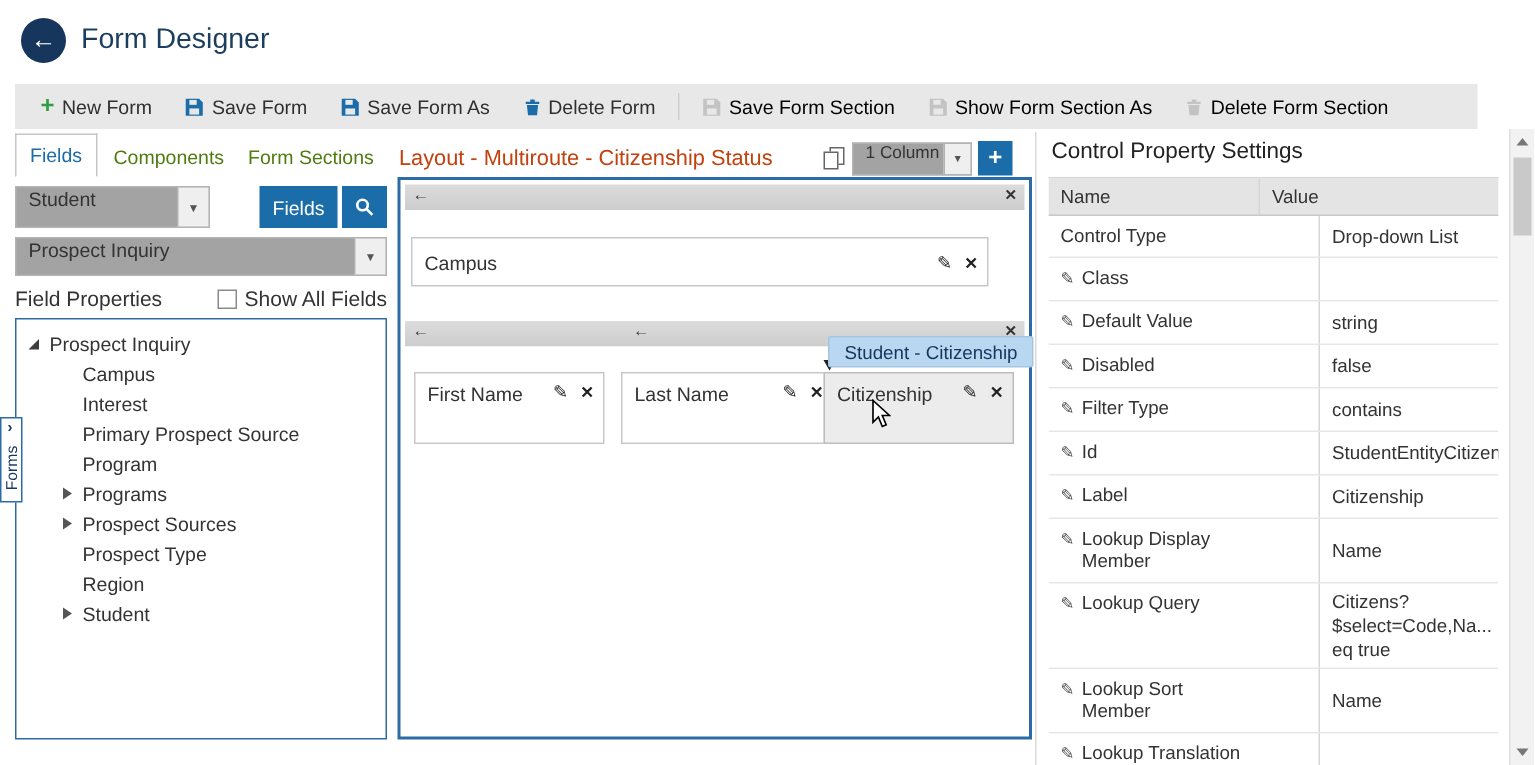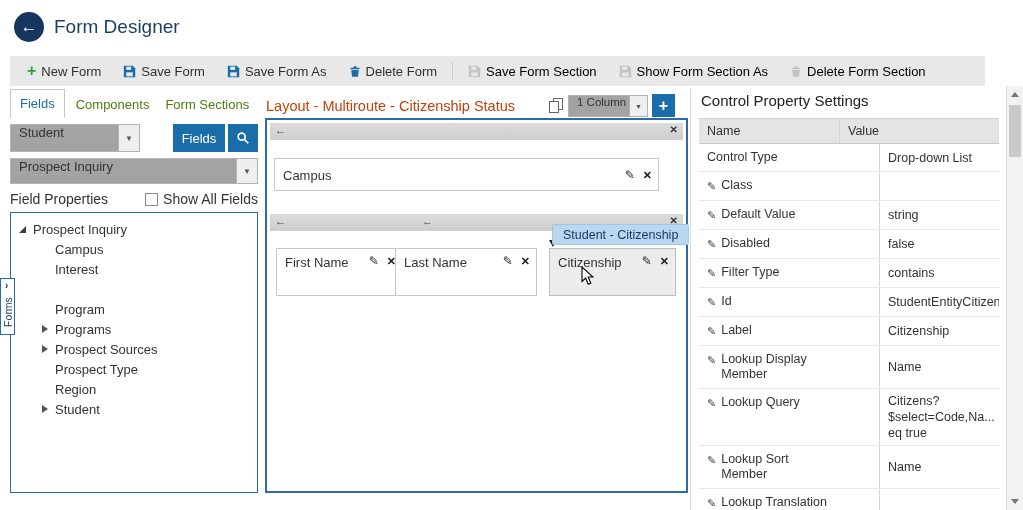--- a/index.html
+++ b/index.html
@@ -83,21 +83,21 @@
   .fbox{position:absolute;background:#fff;border:1px solid #c8c8c8;box-sizing:border-box;
         font-size:13px;color:#333;cursor:pointer;}
   .fbox.hl{background:#ececec;border-color:#bdbdbd;}
   .fbox .fl{position:absolute;left:8px;top:6px;white-space:nowrap;}
   .fbox .fic{position:absolute;right:6px;top:5px;display:flex;gap:8px;align-items:center;}
   .fic .pe{font-size:12px;color:#222;cursor:pointer;}
   .fic .fx{font-size:11px;color:#222;font-weight:bold;cursor:pointer;}
   .fb-0-0{left:4px;top:18px;width:385px;height:33px;}
   .fb-0-0 .fl{top:9px;} .fb-0-0 .fic{top:9px;}
   .fb-1-0{left:6px;top:17px;width:127px;height:48px;}
-  .fb-1-1{left:125px;top:17px;width:142px;height:48px;padding-left:38px;}
+  .fb-1-1{left:144px;top:17px;width:142px;height:48px;padding-left:38px;}
   .fb-1-2{left:279px;top:17px;width:127px;height:48px;}
   .dropmk{position:absolute;left:-1px;top:-9px;width:0;height:0;
           border-top:7px solid #222;border-left:4px solid transparent;border-right:4px solid transparent;}
   .ttip{position:absolute;left:285px;top:104px;height:21px;padding:0 10px;background:#b9d7f1;
         border:1px solid #a5c6e2;color:#17365d;font-size:12.5px;display:flex;align-items:center;
         z-index:9;border-radius:2px;white-space:nowrap;box-sizing:border-box;}
   .cursor{position:absolute;left:314px;top:146px;z-index:10;}
 
   
   .rpanel{position:absolute;left:690px;top:88px;width:316px;bottom:0;border-left:1px solid #dadada;
@@ -242,20 +242,21 @@
           <div class="titem">
             <span class="mk"></span>
             <span>Campus</span>
           </div>
           <div class="titem">
             <span class="mk"></span>
             <span>Interest</span>
           </div>
           <div class="titem">
             <span class="mk"></span>
+            <span>Primary Prospect Source</span>
           </div>
           <div class="titem">
             <span class="mk"></span>
             <span>Program</span>
           </div>
           <div class="titem">
             <span class="mk mk-col"></span>
             <span>Programs</span>
           </div>
           <div class="titem">

